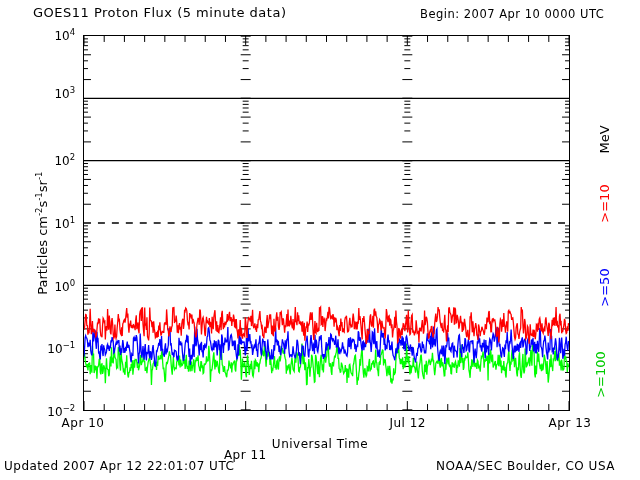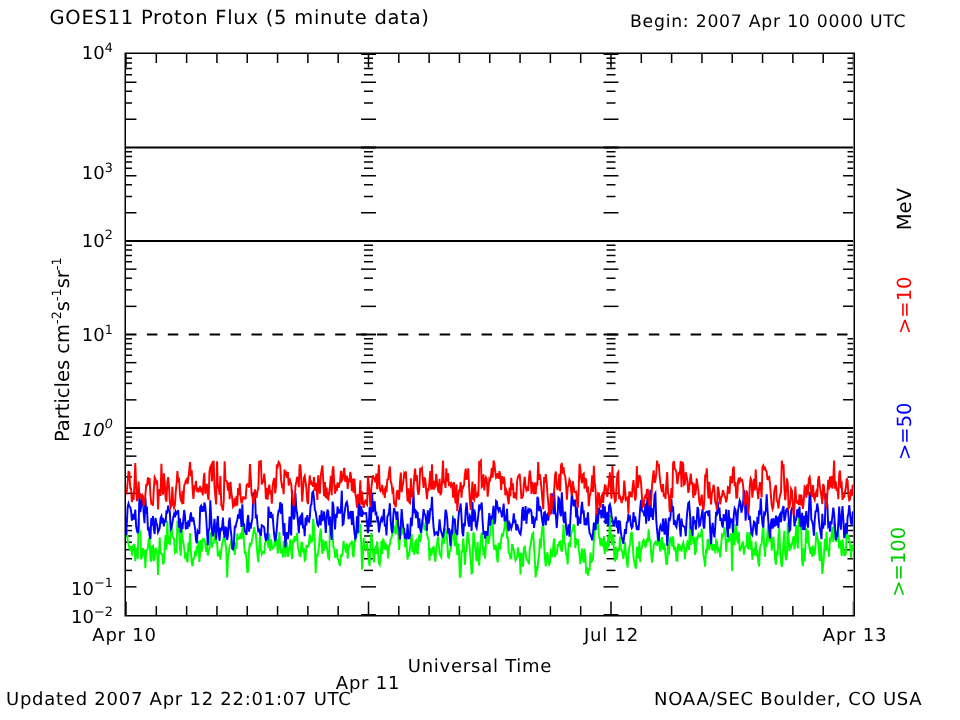--- a/index.html
+++ b/index.html
@@ -140,25 +140,25 @@
 </head>
 <body>
 
 <div id="chart-root">
 
   <div class="txt" id="chart-title">GOES11 Proton Flux (5 minute data)</div>
   <div class="txt" id="begin-label">Begin: 2007 Apr 10 0000 UTC</div>
 
   <div id="y-tick-labels">
       <div class="ytick-label" style="top: 35px;">10<span class="sup">4</span>&nbsp;</div>
-      <div class="ytick-label" style="top: 115px;">10<span class="sup">3</span>&nbsp;</div>
+      <div class="ytick-label" style="top: 93px;">10<span class="sup">3</span>&nbsp;</div>
       <div class="ytick-label" style="top: 160.333px;">10<span class="sup">2</span>&nbsp;</div>
       <div class="ytick-label" style="top: 223px;">10<span class="sup">1</span>&nbsp;</div>
-      <div class="ytick-label" style="top: 285.667px; font-style: italic;">10<span class="sup">0</span>&nbsp;</div>
-      <div class="ytick-label" style="top: 348.333px; margin-top: 44px;">10<span class="sup">−1</span>&nbsp;</div>
+      <div class="ytick-label" style="top: 285.667px;">10<span class="sup">0</span>&nbsp;</div>
+      <div class="ytick-label" style="top: 348.333px;">10<span class="sup">−1</span>&nbsp;</div>
       <div class="ytick-label" style="top: 411px;">10<span class="sup">−2</span>&nbsp;</div>
     </div>
 
   <div id="y-axis-title">Particles cm<span class="sup">-2</span>s<span class="sup">-1</span>sr<span class="sup">-1</span></div>
 
   <div id="plot-area">
     <svg id="plot-svg" viewBox="0 0 487 376" preserveAspectRatio="none">
       <g id="gridlines-solid">
           <line x1="0" y1="62.66666666666663" x2="487" y2="62.66666666666663" stroke="#000" stroke-width="1.2"></line>
           <line x1="0" y1="125.33333333333334" x2="487" y2="125.33333333333334" stroke="#000" stroke-width="1.2"></line>

